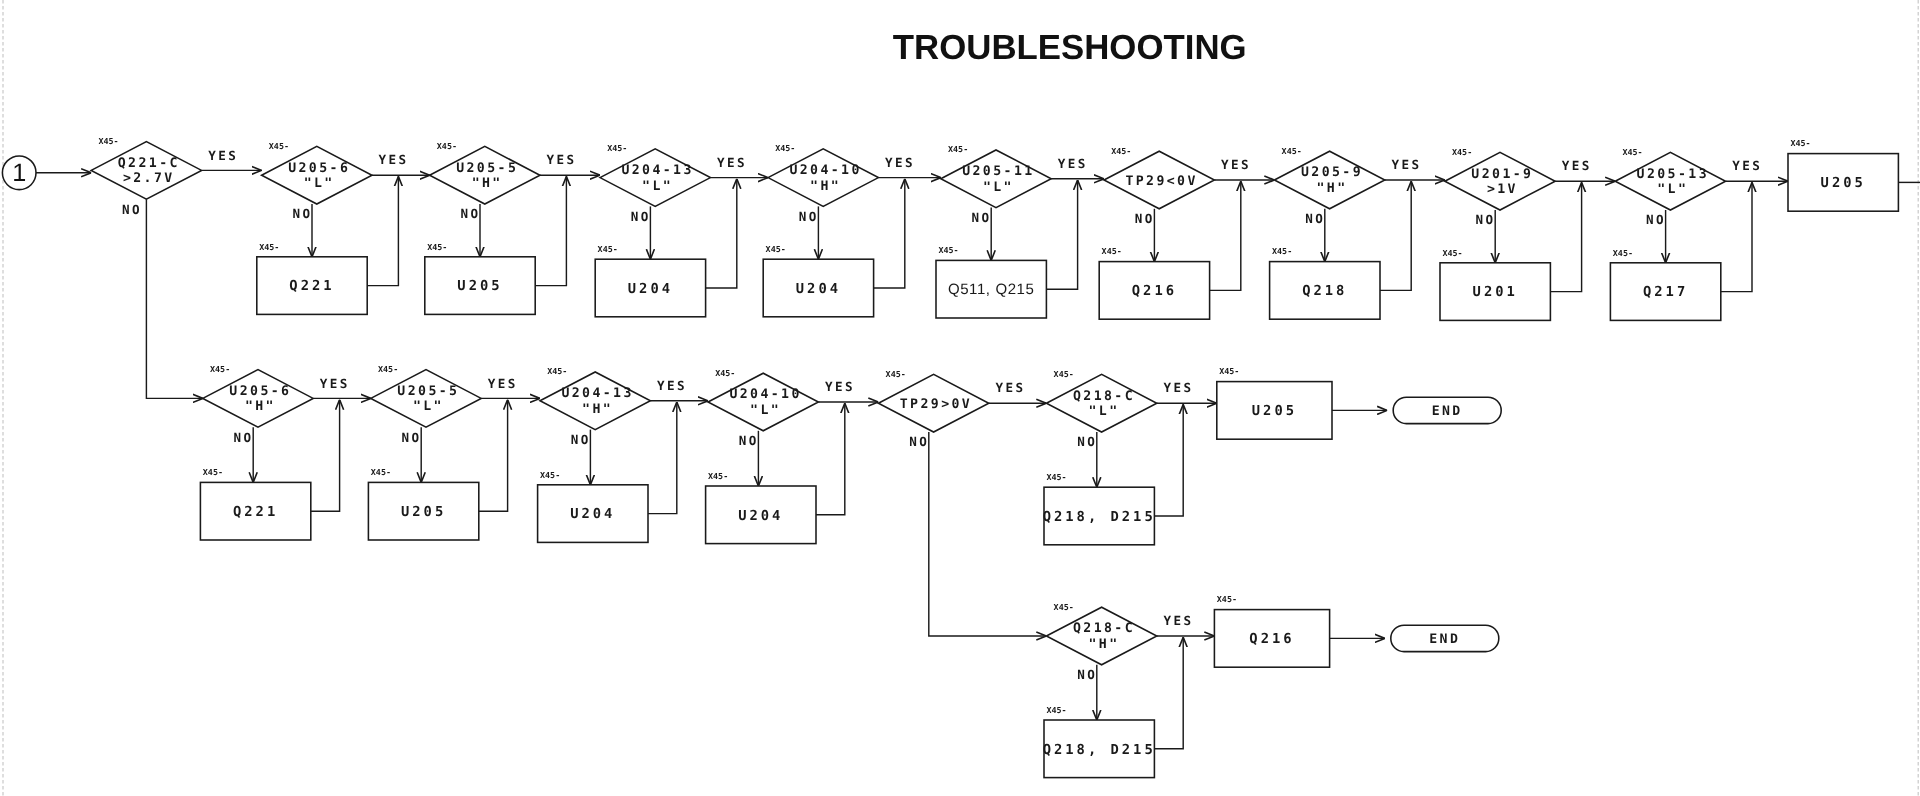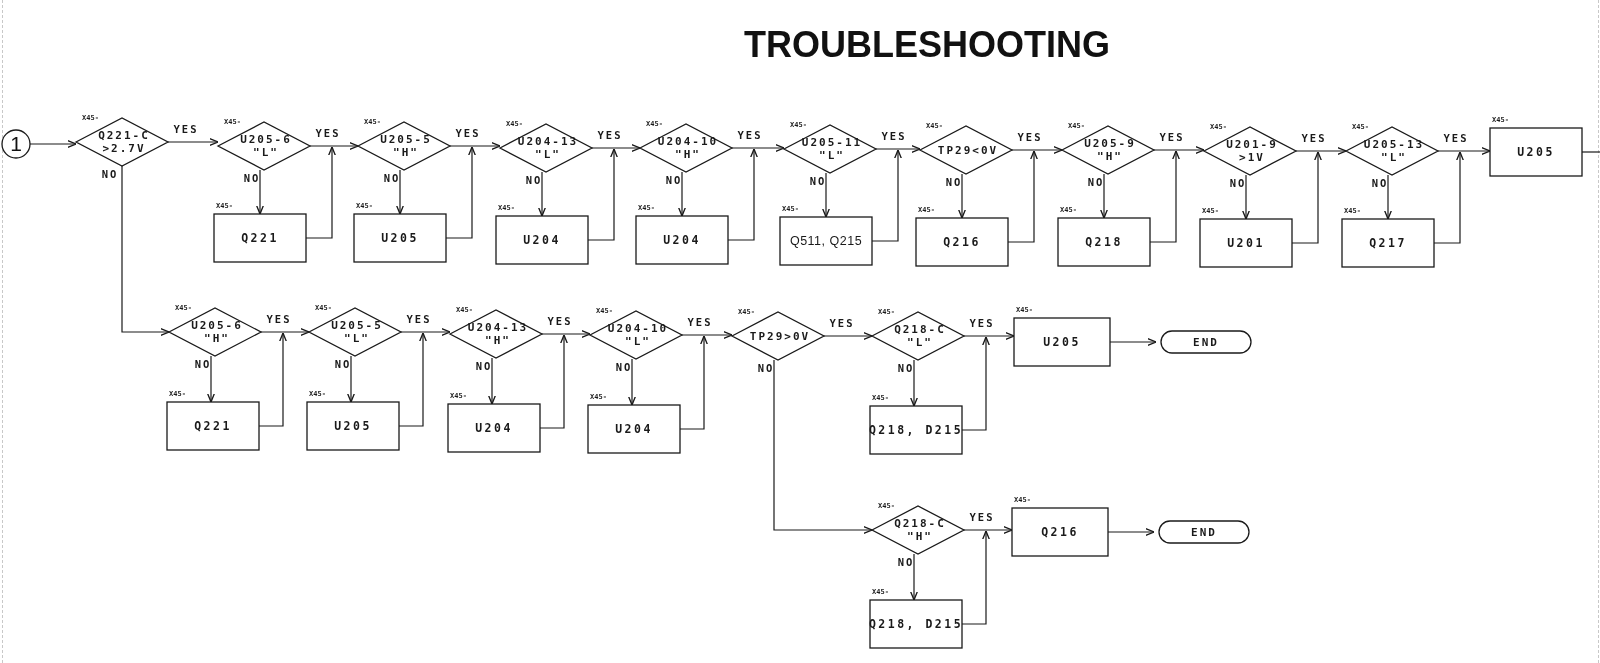--- a/index.html
+++ b/index.html
@@ -1,21 +1,21 @@
 <!DOCTYPE html>
 <html><head>
 <meta charset="utf-8">
 <style>
   html, body { margin: 0; padding: 0; background: #ffffff; }
   body { width: 1600px; height: 663px; position: relative; overflow: hidden; }
   #page { position: absolute; left: 0; top: 0; width: 1600px; height: 663px; }
   .edge-dash { position: absolute; top: 0; height: 663px; width: 0; border-left: 1px dashed #c8c8c8; }
   #title {
     position: absolute; left: 744px; top: 24px;
-    font-family: "Liberation Sans", sans-serif; font-weight: bold; font-size: 36px;
+    font-family: "Liberation Sans", sans-serif; font-weight: bold; font-size: 29px;
     color: #111; letter-spacing: 0px;
   }
   svg { position: absolute; left: 0; top: 0; }
   .shape { fill: #fff; stroke: #1a1a1a; stroke-width: 1.3; }
   .wire { fill: none; stroke: #1a1a1a; stroke-width: 1.2; }
   .node-text { font-family: "DejaVu Sans Mono", monospace; font-weight: bold; font-size: 11px; fill: #1a1a1a; letter-spacing: 2px; }
   .box-text { font-family: "DejaVu Sans Mono", monospace; font-weight: bold; font-size: 11.5px; fill: #1a1a1a; letter-spacing: 2.5px; }
   .box-text.plain { font-family: "Liberation Sans", sans-serif; font-weight: normal; letter-spacing: 0.5px; font-size: 12.5px; }
   .ref-text { font-family: "DejaVu Sans Mono", monospace; font-weight: bold; font-size: 7px; fill: #1a1a1a; }
   .yn-text { font-family: "DejaVu Sans Mono", monospace; font-weight: bold; font-size: 10.5px; fill: #1a1a1a; letter-spacing: 2px; }

